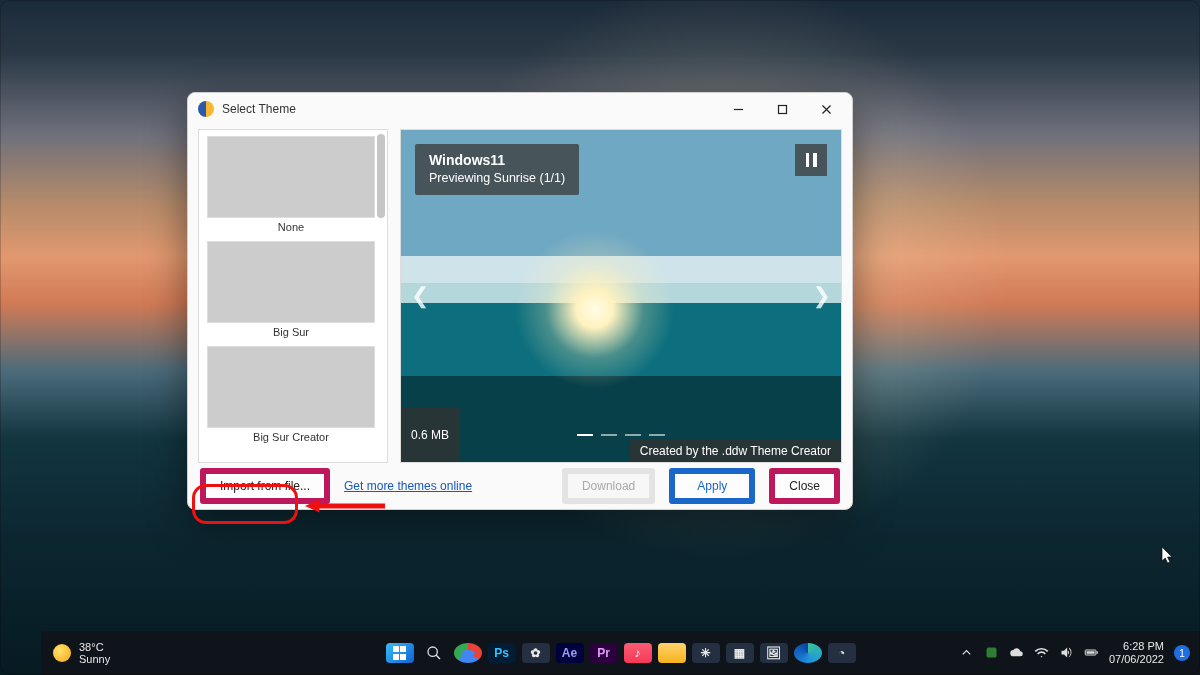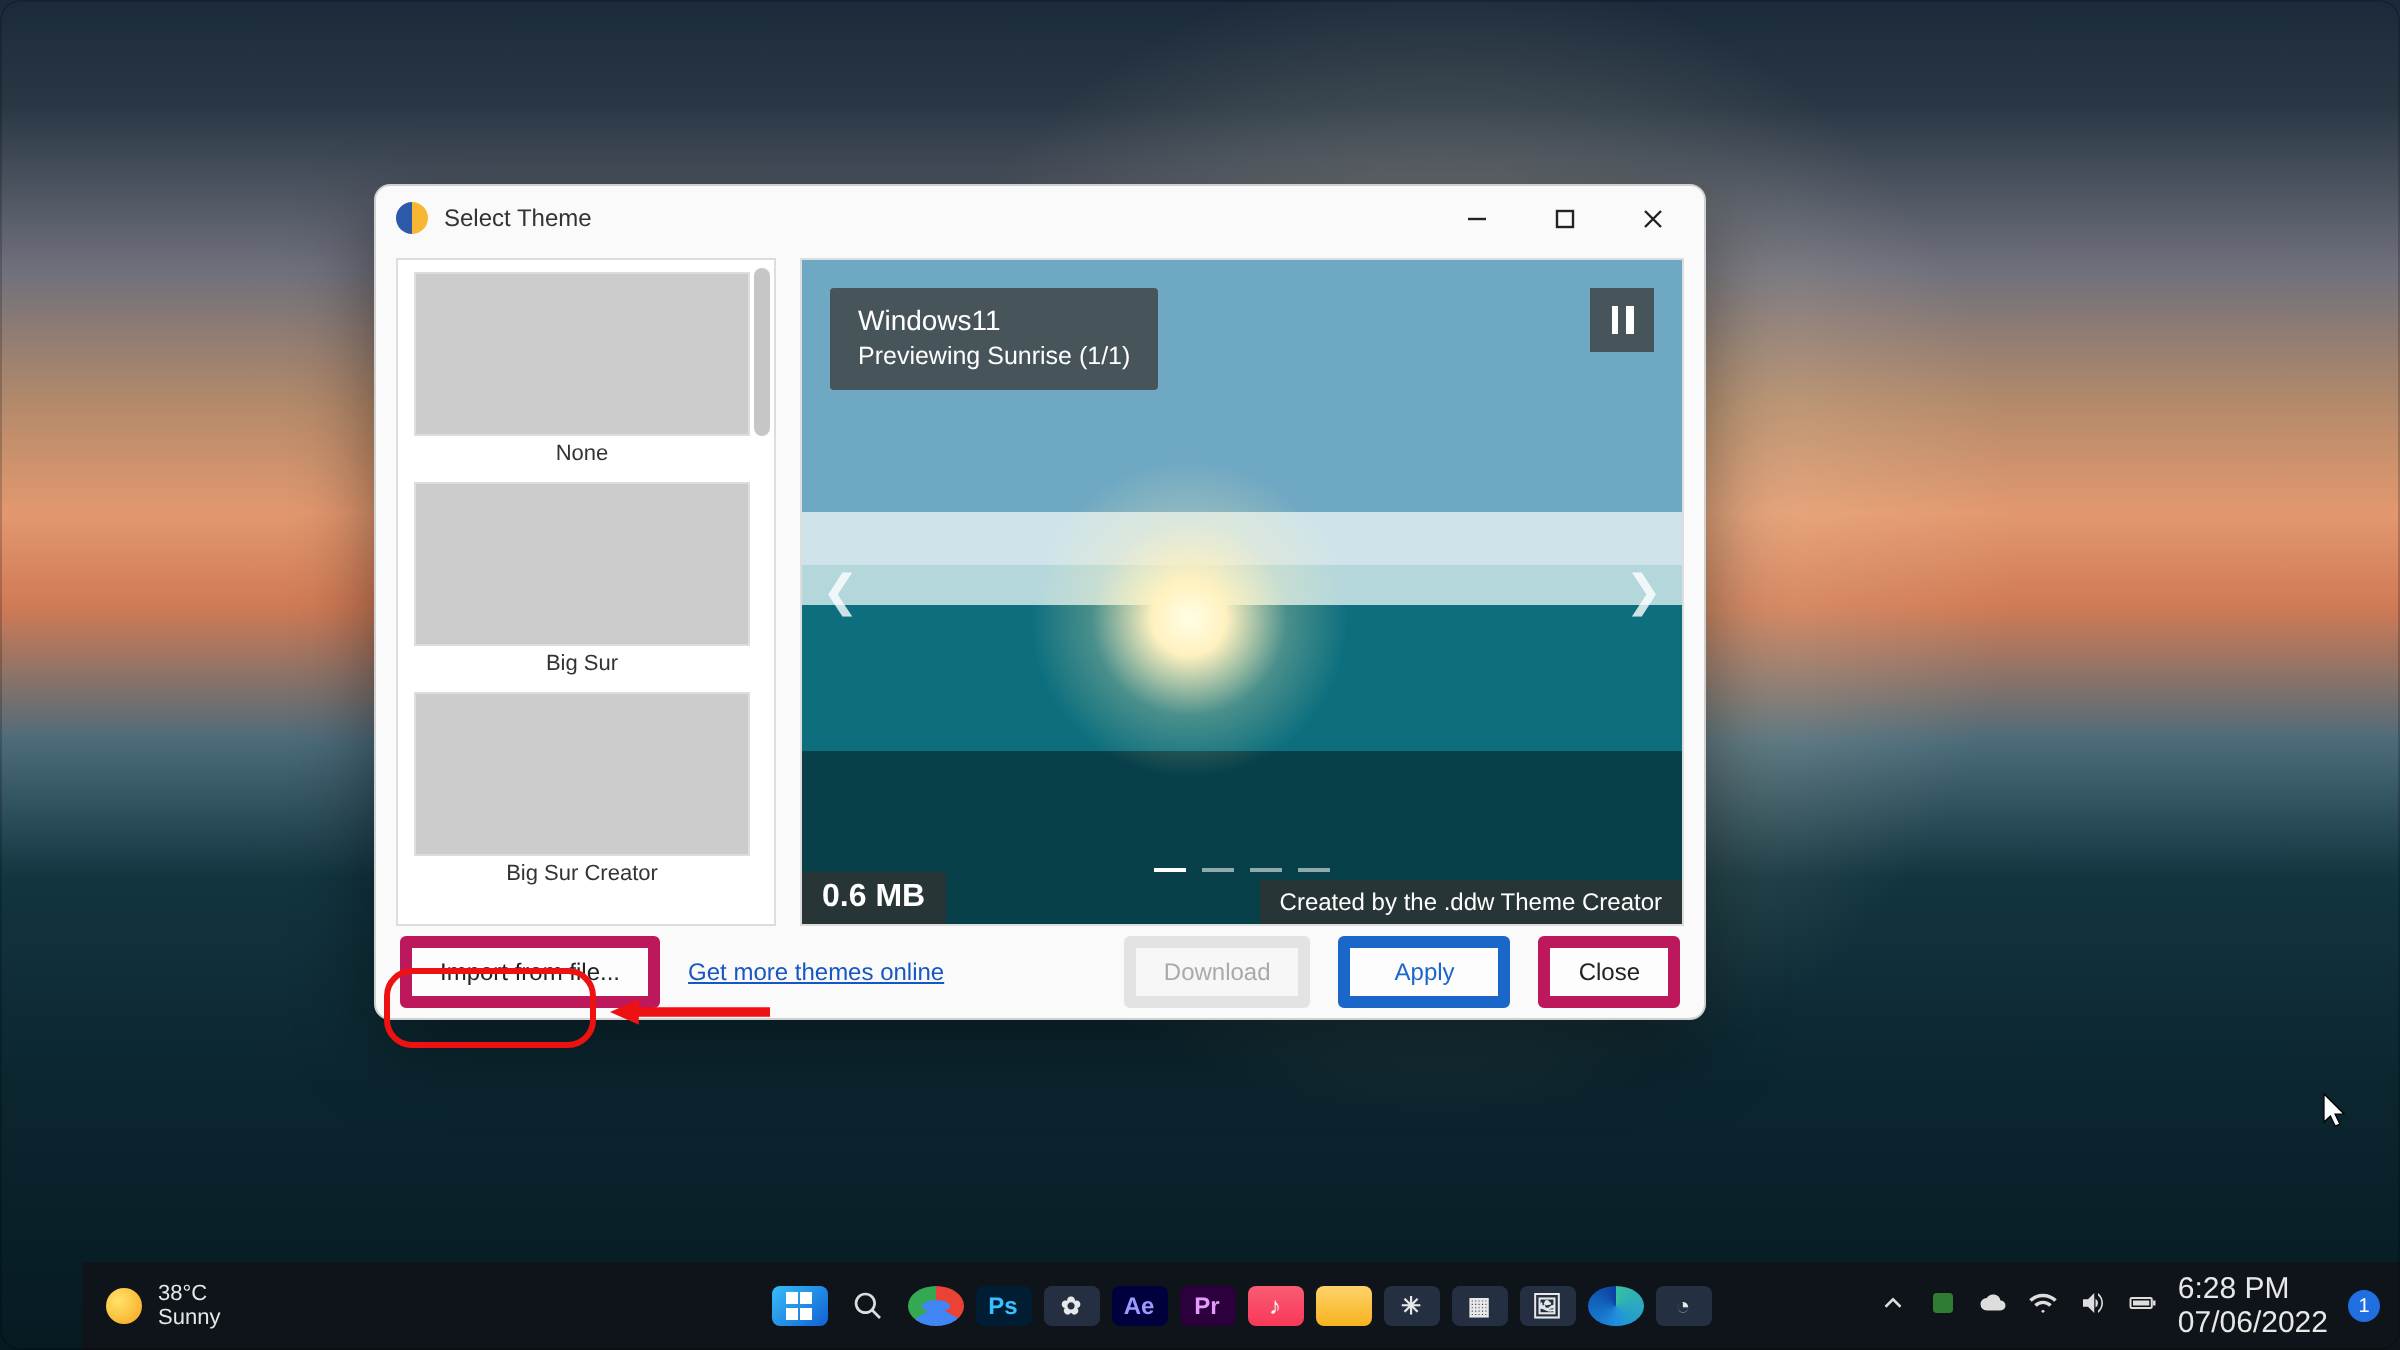--- a/index.html
+++ b/index.html
@@ -84,37 +84,37 @@
       radial-gradient(circle at 44% 54%, #fffde6 0%, #fff2c0 6%, rgba(255,240,180,.25) 16%, transparent 26%),
       linear-gradient(#6fa8c3 0 38%, #cfe4ea 38% 46%, #b4d7dc 46% 52%,
                       #0d6f7e 52% 74%, #084049 74% 100%);
   }
   .overlay-title{
     position:absolute; left:14px; top:14px;
     background:rgba(60,60,60,.78); color:#fff;
     padding:7px 14px 8px; border-radius:2px;
     font-size:12.5px; line-height:1.35;
   }
-  .overlay-title b{ font-size:14px; font-weight:400; display:block; }
+  .overlay-title b{ font-size:14px; font-weight:700; display:block; }
   .pause-btn{
     position:absolute; right:14px; top:14px; width:32px; height:32px;
     background:rgba(60,60,60,.78); display:flex;align-items:center;justify-content:center;
   }
   .pause-btn span{ width:3.5px;height:14px;background:#fff;margin:0 2px;}
   .nav-arrow{
     position:absolute; top:50%; transform:translateY(-50%);
     color:rgba(255,255,255,.8); font-size:22px; padding:6px;
   }
   .nav-left{left:4px} .nav-right{right:4px}
   .dots{position:absolute; bottom:26px; left:50%; transform:translateX(-50%); display:flex; gap:8px;}
   .dots i{width:16px;height:2.5px;background:rgba(255,255,255,.55);}
   .dots i.active{background:#fff;}
   .size-label{
     position:absolute; left:0; bottom:0; background:rgba(50,50,50,.78);
-    color:#fff; font-size:16px; padding:4px 10px;font-weight:bold;
+    color:#fff; font-size:12px; padding:20px 10px;
   }
   .creator-label{
     position:absolute; right:0; bottom:0; background:rgba(50,50,50,.78);
     color:#fff; font-size:12px; padding:4px 10px;
   }
 
   
   .footer{
     height:46px; display:flex; align-items:center; padding:0 12px; gap:14px;
   }
@@ -157,21 +157,21 @@
   .tbicon.chrome::after{content:"";position:absolute;inset:7px;background:#fff;border-radius:50%;border:3px solid #4285f4}
   .tbicon.ps{background:#001d34;color:#39c0ff}
   .tbicon.ae{background:#00003c;color:#9a9aff}
   .tbicon.pr{background:#2b003c;color:#e89aff}
   .tbicon.music{background:linear-gradient(#fa5c74,#f83859);color:#fff}
   .tbicon.folder{background:linear-gradient(#ffd36b,#f7b21e)}
   .tbicon.generic{background:#243041}
   .tbicon.edge{background:conic-gradient(#36c2a0,#1f8fe0,#0a3ea0);border-radius:50%}
   .tb-right{margin-left:auto;display:flex;align-items:center;gap:10px;padding-right:10px}
   .tb-right svg{width:15px;height:15px;fill:#ddd}
-  .clock{ text-align:left; line-height:1.15; font-size:15px;}
+  .clock{ text-align:right; line-height:1.15; font-size:11px;}
   .notif-dot{width:16px;height:16px;border-radius:50%;background:#1f6fe0;color:#fff;
              display:flex;align-items:center;justify-content:center;font-size:10px}
 
   .cursor{position:absolute;left:1161px;top:546px;}
   .cursor svg{width:14px;height:18px;fill:#fff;stroke:#000;stroke-width:.6}
 </style>
 </head>
 <body>
 
 <div class="desktop">

